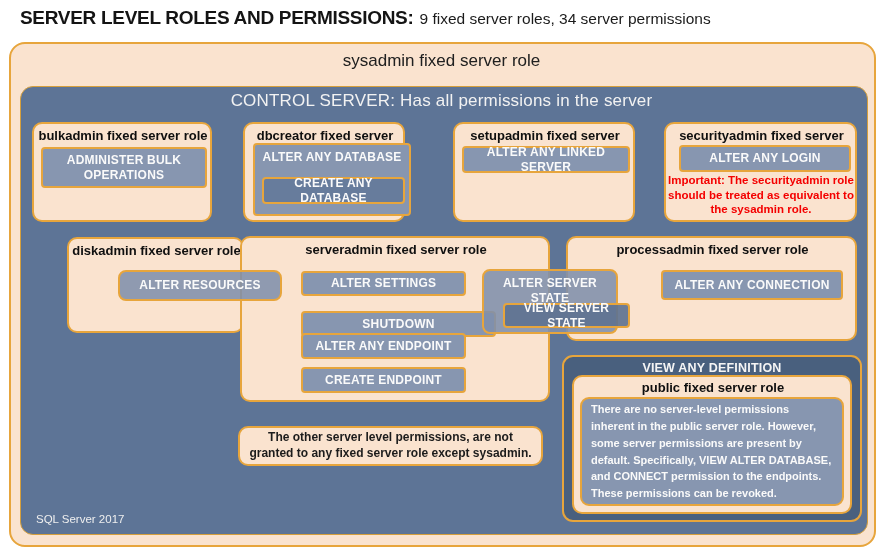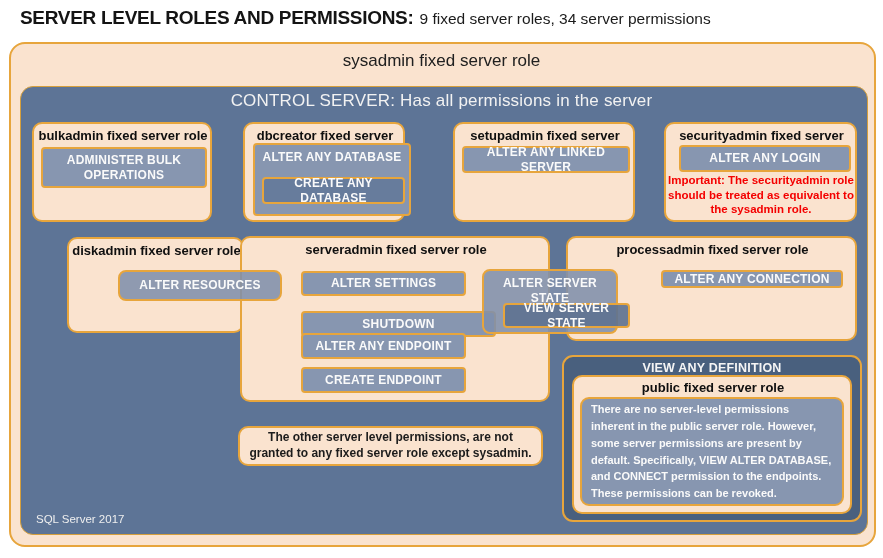--- a/index.html
+++ b/index.html
@@ -135,21 +135,21 @@
   <div class="abs role-box" style="left:240px;top:236px;width:310px;height:166px;">
     <div class="role-title">serveradmin fixed server role</div>
     <div class="perm abs" style="left:59px;top:33px;width:165px;height:25px;">ALTER SETTINGS</div>
     <div class="perm abs" style="left:59px;top:73px;width:195px;height:26px;">SHUTDOWN</div>
     <div class="perm abs" style="left:59px;top:95px;width:165px;height:26px;">ALTER ANY ENDPOINT</div>
     <div class="perm abs" style="left:59px;top:129px;width:165px;height:26px;">CREATE ENDPOINT</div>
   </div>
 
   <div class="abs role-box" style="left:566px;top:236px;width:291px;height:105px;">
     <div class="role-title">processadmin fixed server role</div>
-    <div class="perm abs" style="left:93px;top:32px;width:182px;height:18px;">ALTER ANY CONNECTION</div>
+    <div class="perm abs" style="left:93px;top:32px;width:182px;height:30px;">ALTER ANY CONNECTION</div>
   </div>
 
   <div class="perm perm-overlay abs" style="left:118px;top:270px;width:164px;height:31px;">ALTER RESOURCES</div>
 
   <div class="perm perm-overlay perm-top-label abs" style="left:482px;top:269px;width:136px;height:65px;">ALTER SERVER STATE</div>
   <div class="perm perm-dark abs" style="left:503px;top:303px;width:127px;height:25px;background:rgba(95,115,145,0.92);">VIEW SERVER STATE</div>
 
   <div class="abs vad-box">
     <div class="vad-label">VIEW ANY DEFINITION</div>
   </div>

